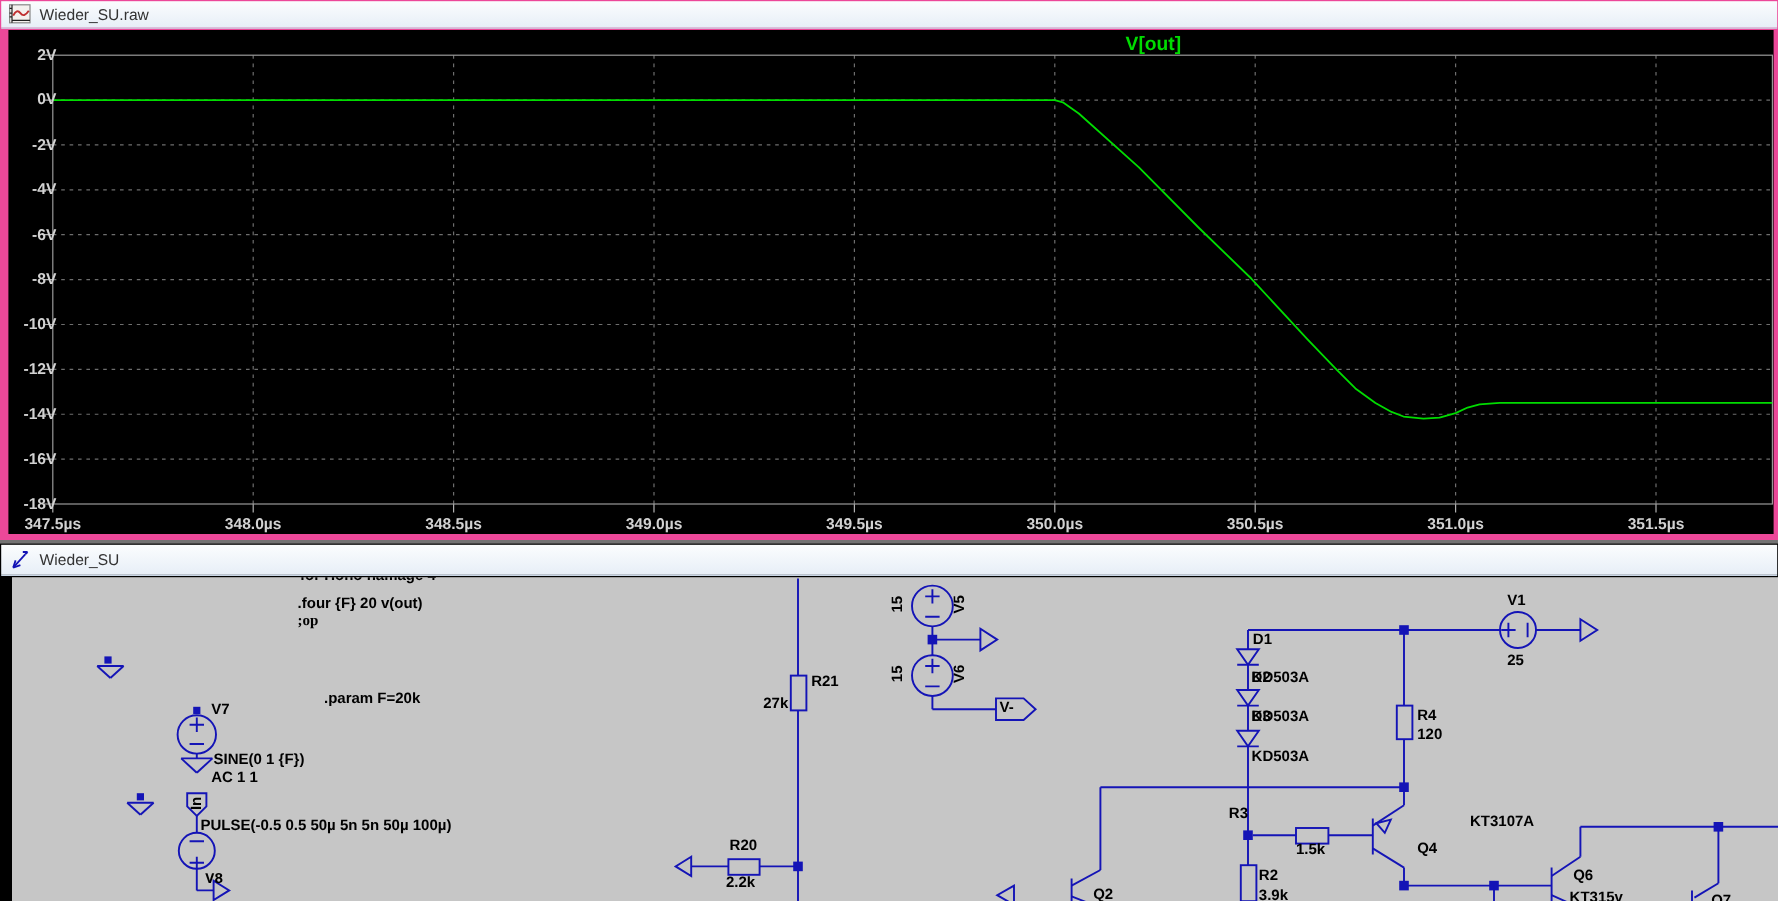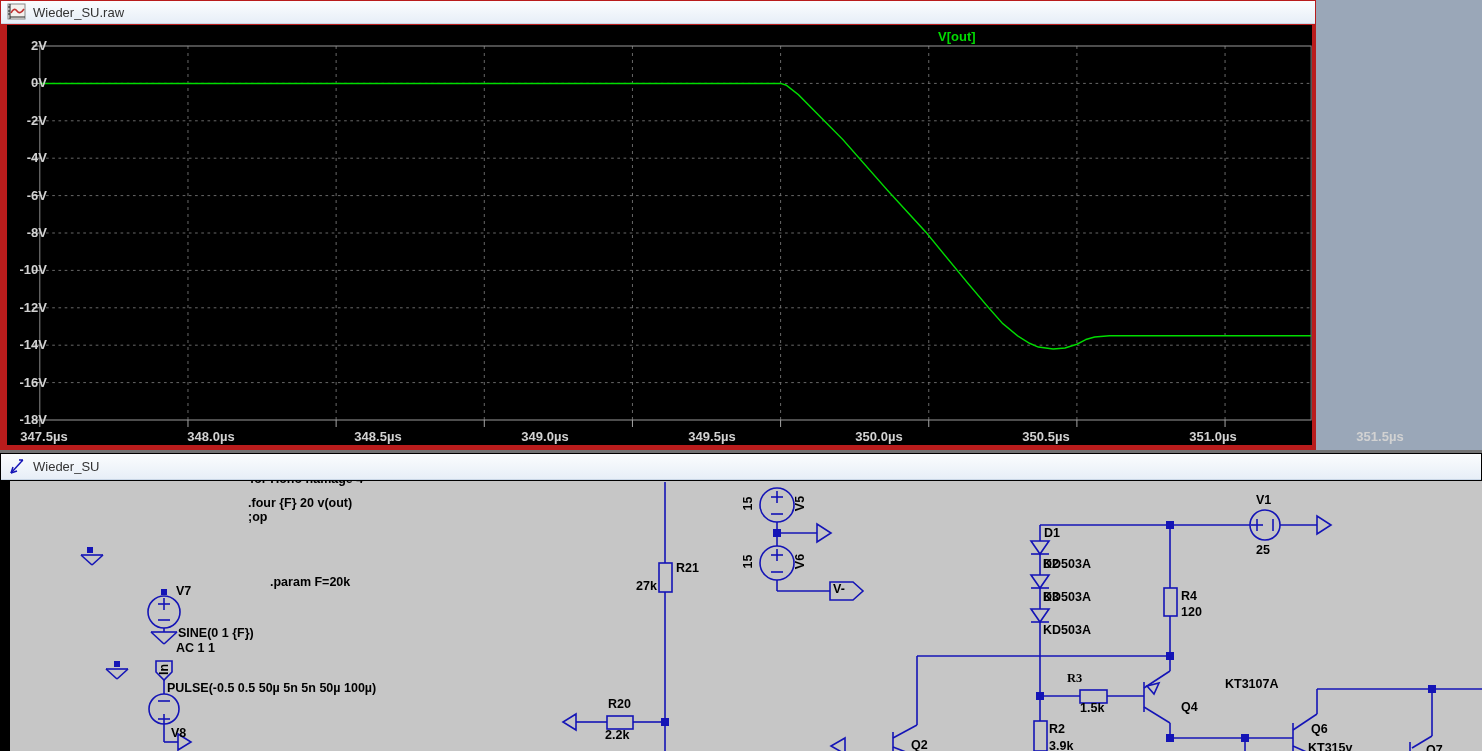--- a/index.html
+++ b/index.html
@@ -3,27 +3,27 @@
 <meta charset="utf-8">
 <style>
   html,body{margin:0;padding:0;width:1482px;height:751px;overflow:hidden;
     font-family:"Liberation Sans",sans-serif;background:#9aa7b8;}
   .window{position:absolute;}
   .titlebar{position:absolute;left:1px;right:1px;top:1px;height:22px;
     background:linear-gradient(#fbfdfe,#e7eef7);display:flex;align-items:center;
     border-bottom:1px solid #c9d6e6;}
   .titlebar .ttext{font-size:13px;color:#333;margin-left:6px;}
   
-  #win-plot{left:0;top:0;width:1316px;height:450px;background:#b91c1c;}
+  #win-plot{left:0;top:0;width:1482px;height:450px;background:#ec4899;}
   #plot-black{position:absolute;left:7px;top:25px;right:4px;bottom:5px;background:#000;}
   #plot-svg{position:absolute;left:0;top:0;width:100%;height:100%;}
   .tick-label{position:absolute;font-weight:bold;font-size:13px;color:#d2d2d2;white-space:nowrap;}
   .ylab{width:40px;text-align:right;}
   .xlab{width:64px;text-align:center;}
-  #trace-title{position:absolute;font-weight:bold;font-size:13px;}
+  #trace-title{position:absolute;font-weight:bold;font-size:16px;}
   
   #win-sch{left:0;top:450px;width:1482px;height:301px;background:#000000;border-top:3px solid #737373;}
   #sch-canvas{position:absolute;left:10px;top:28px;right:0;bottom:0;background:#c6c6c6;overflow:hidden;}
   #sch-svg{position:absolute;left:0;top:0;width:1472px;height:273px;}
   .w{stroke:#1414b6;stroke-width:1.6;fill:none;}
   .jd{fill:#1414b6;stroke:none;}
   .slabel{position:absolute;font-weight:bold;font-size:12.5px;color:#000;white-space:pre;line-height:13px;}
   .rot{transform:rotate(-90deg);text-align:center;}
   .icon16{width:20px;height:18px;margin-left:6px;position:relative;flex:0 0 auto;}
 </style>
@@ -279,29 +279,29 @@
       <g>
         <rect class="jd" x="1428" y="682" width="8" height="8"></rect>
         <line class="w" x1="1432" y1="686" x2="1432" y2="733"></line>
         <line class="w" x1="1432" y1="733" x2="1412" y2="745"></line>
         <line class="w" x1="1410" y1="739" x2="1410" y2="751"></line>
       </g>
     </svg>
 
     <div class="slabel" style="left:240px;top:-8px;">for Hono namage 4</div>
     <div class="slabel" style="left:238px;top:16px;">.four {F} 20 v(out)</div>
-    <div class="slabel" style="left:238px;top:30px;">;op</div>
+    <div class="slabel" style="left:238px;top:30px;font-family:Liberation Serif, serif;">;op</div>
     <div class="slabel" style="left:260px;top:95px;">.param F=20k</div>
 
     <div class="slabel" style="left:166px;top:104px;">V7</div>
     <div class="slabel" style="left:168px;top:146px;">SINE(0 1 {F})</div>
     <div class="slabel" style="left:166px;top:161px;">AC 1 1</div>
     <div class="slabel rot" style="left:144px;top:182px;width:20px;">In</div>
     <div class="slabel" style="left:157px;top:201px;">PULSE(-0.5 0.5 50µ 5n 5n 50µ 100µ)</div>
-    <div class="slabel" style="left:161px;top:246px;">V8</div>
+    <div class="slabel" style="left:161px;top:246px;font-family:Liberation Mono, monospace;">V8</div>
 
     <div class="slabel" style="left:626px;top:81px;margin-left:40px;">R21</div>
     <div class="slabel" style="left:626px;top:99px;">27k</div>
     <div class="slabel" style="left:598px;top:217px;">R20</div>
     <div class="slabel" style="left:595px;top:248px;">2.2k</div>
 
     <div class="slabel rot" style="left:728px;top:16px;width:20px;">15</div>
     <div class="slabel rot" style="left:780px;top:16px;width:20px;">V5</div>
     <div class="slabel rot" style="left:728px;top:74px;width:20px;">15</div>
     <div class="slabel rot" style="left:780px;top:74px;width:20px;">V6</div>
@@ -312,21 +312,21 @@
     <div class="slabel" style="left:1033px;top:77px;">D2</div>
     <div class="slabel" style="left:1033px;top:110px;">KD503A</div>
     <div class="slabel" style="left:1033px;top:110px;">D3</div>
     <div class="slabel" style="left:1033px;top:143px;">KD503A</div>
 
     <div class="slabel" style="left:1171px;top:109px;">R4</div>
     <div class="slabel" style="left:1171px;top:125px;">120</div>
     <div class="slabel" style="left:1246px;top:13px;">V1</div>
     <div class="slabel" style="left:1246px;top:63px;">25</div>
 
-    <div class="slabel" style="left:1057px;top:191px;font-family:Liberation Serif, serif;">R3</div>
+    <div class="slabel" style="left:1014px;top:191px;">R3</div>
     <div class="slabel" style="left:1070px;top:221px;">1.5k</div>
     <div class="slabel" style="left:1171px;top:197px;margin-left:44px;">KT3107A</div>
     <div class="slabel" style="left:1171px;top:220px;">Q4</div>
     <div class="slabel" style="left:901px;top:258px;">Q2</div>
     <div class="slabel" style="left:1039px;top:242px;">R2</div>
     <div class="slabel" style="left:1039px;top:259px;">3.9k</div>
     <div class="slabel" style="left:1301px;top:242px;text-align:right;">Q6</div>
     <div class="slabel" style="left:1298px;top:261px;">KT315v</div>
     <div class="slabel" style="left:1416px;top:263px;">Q7</div>
   </div>

